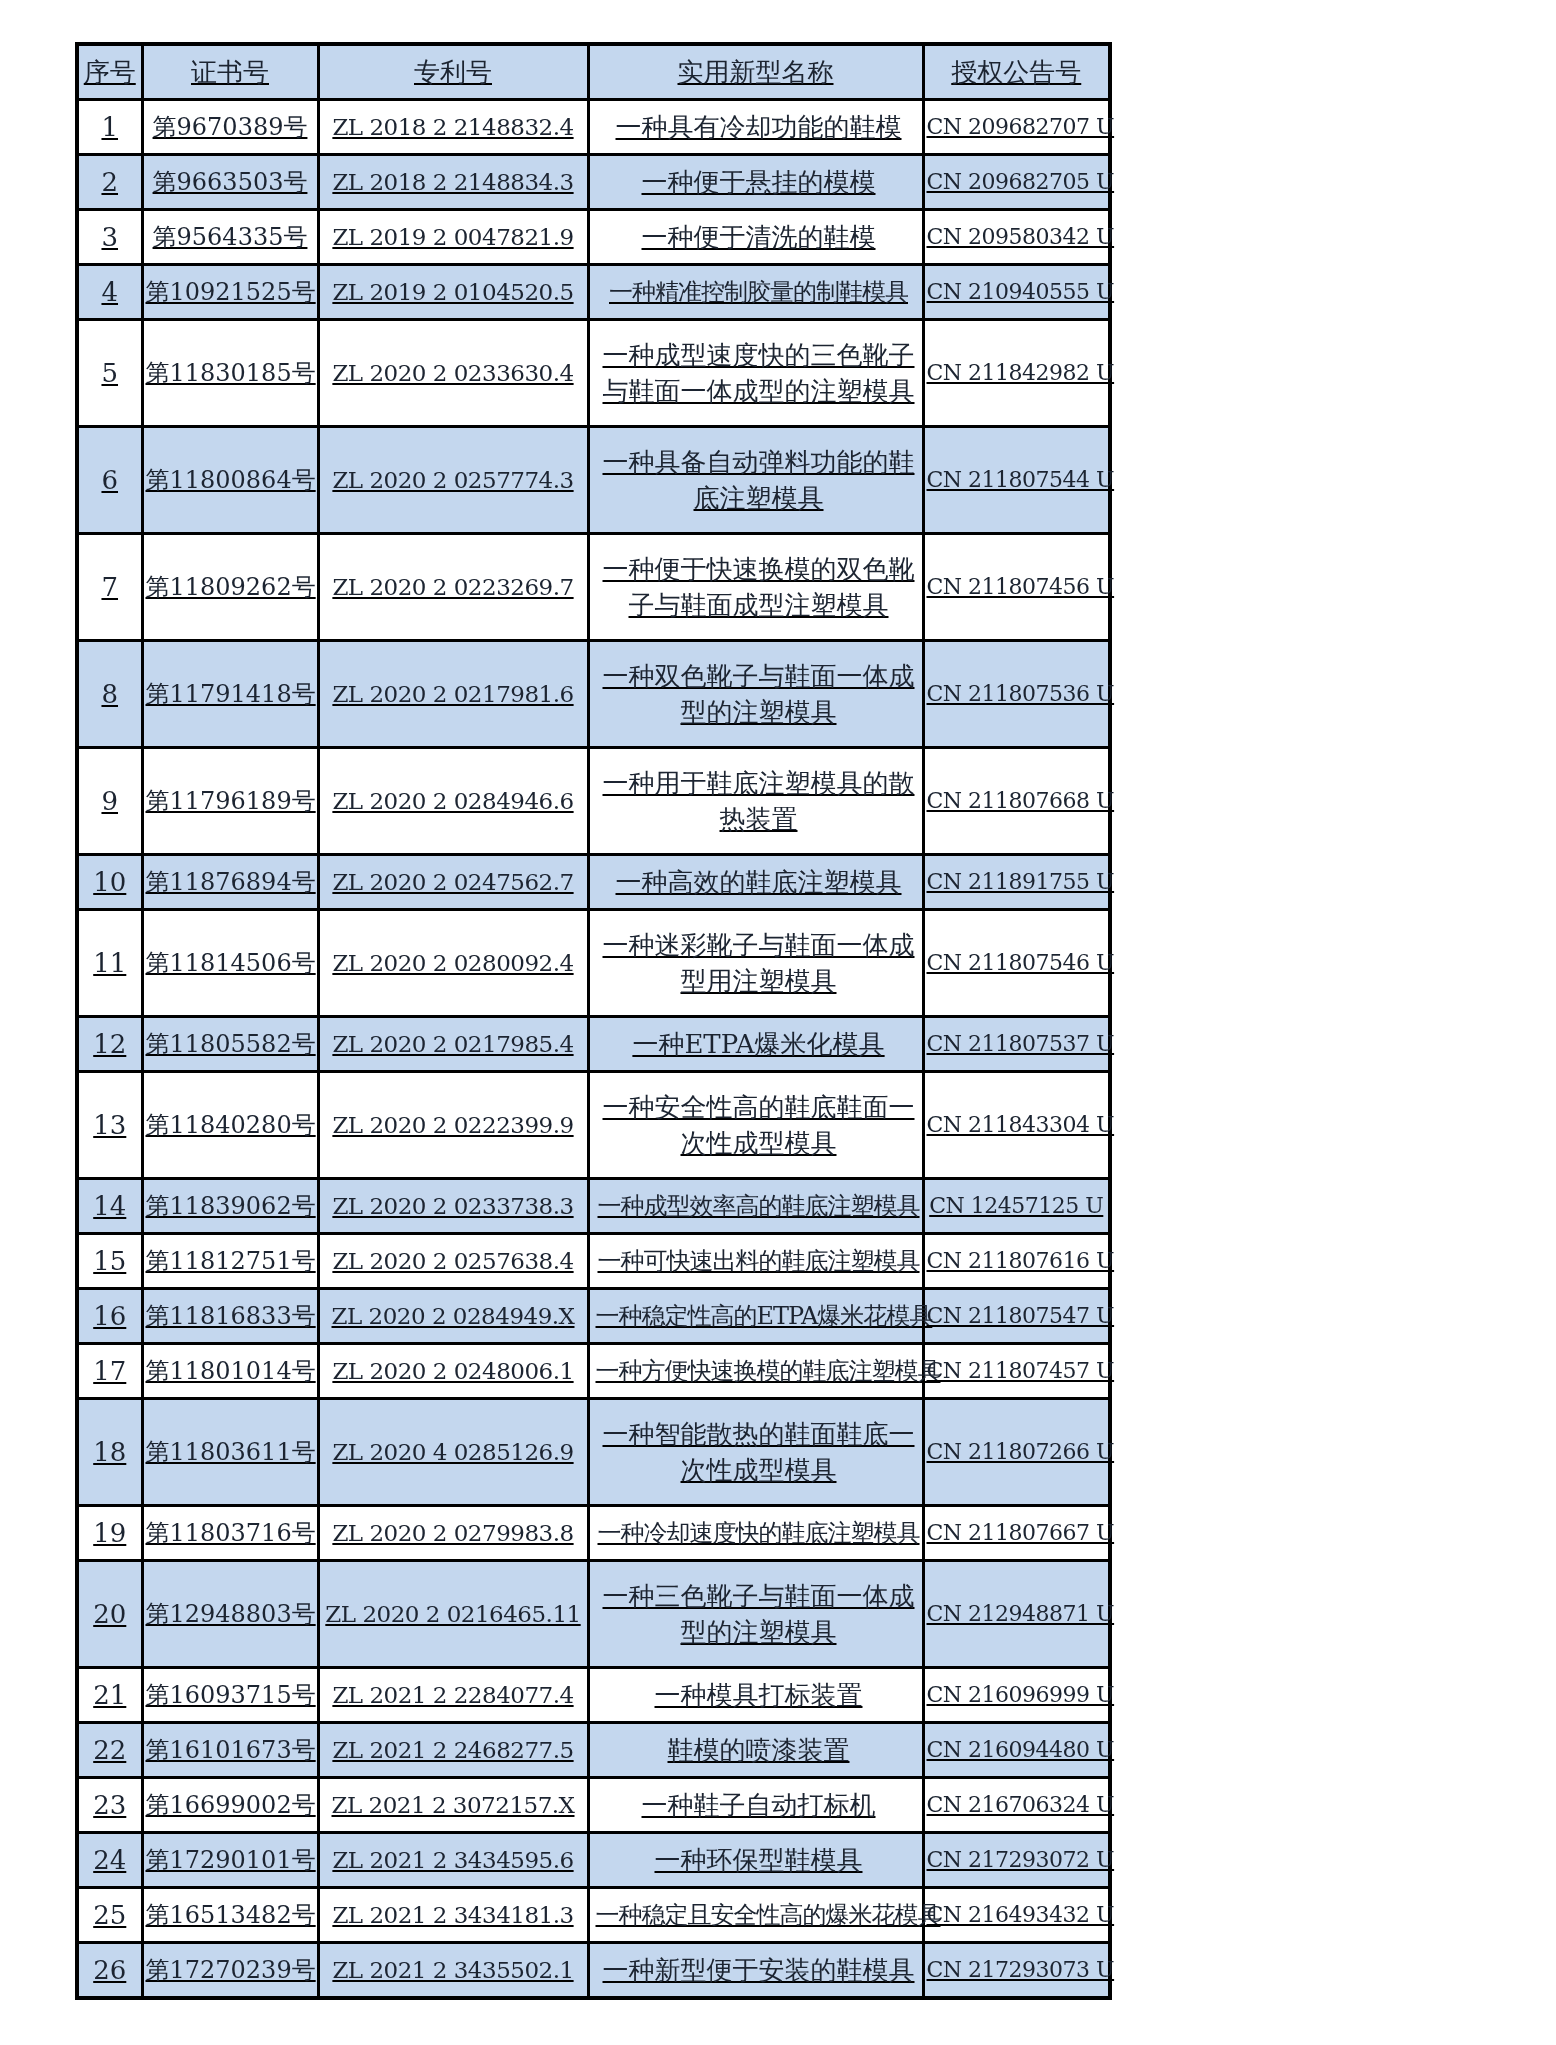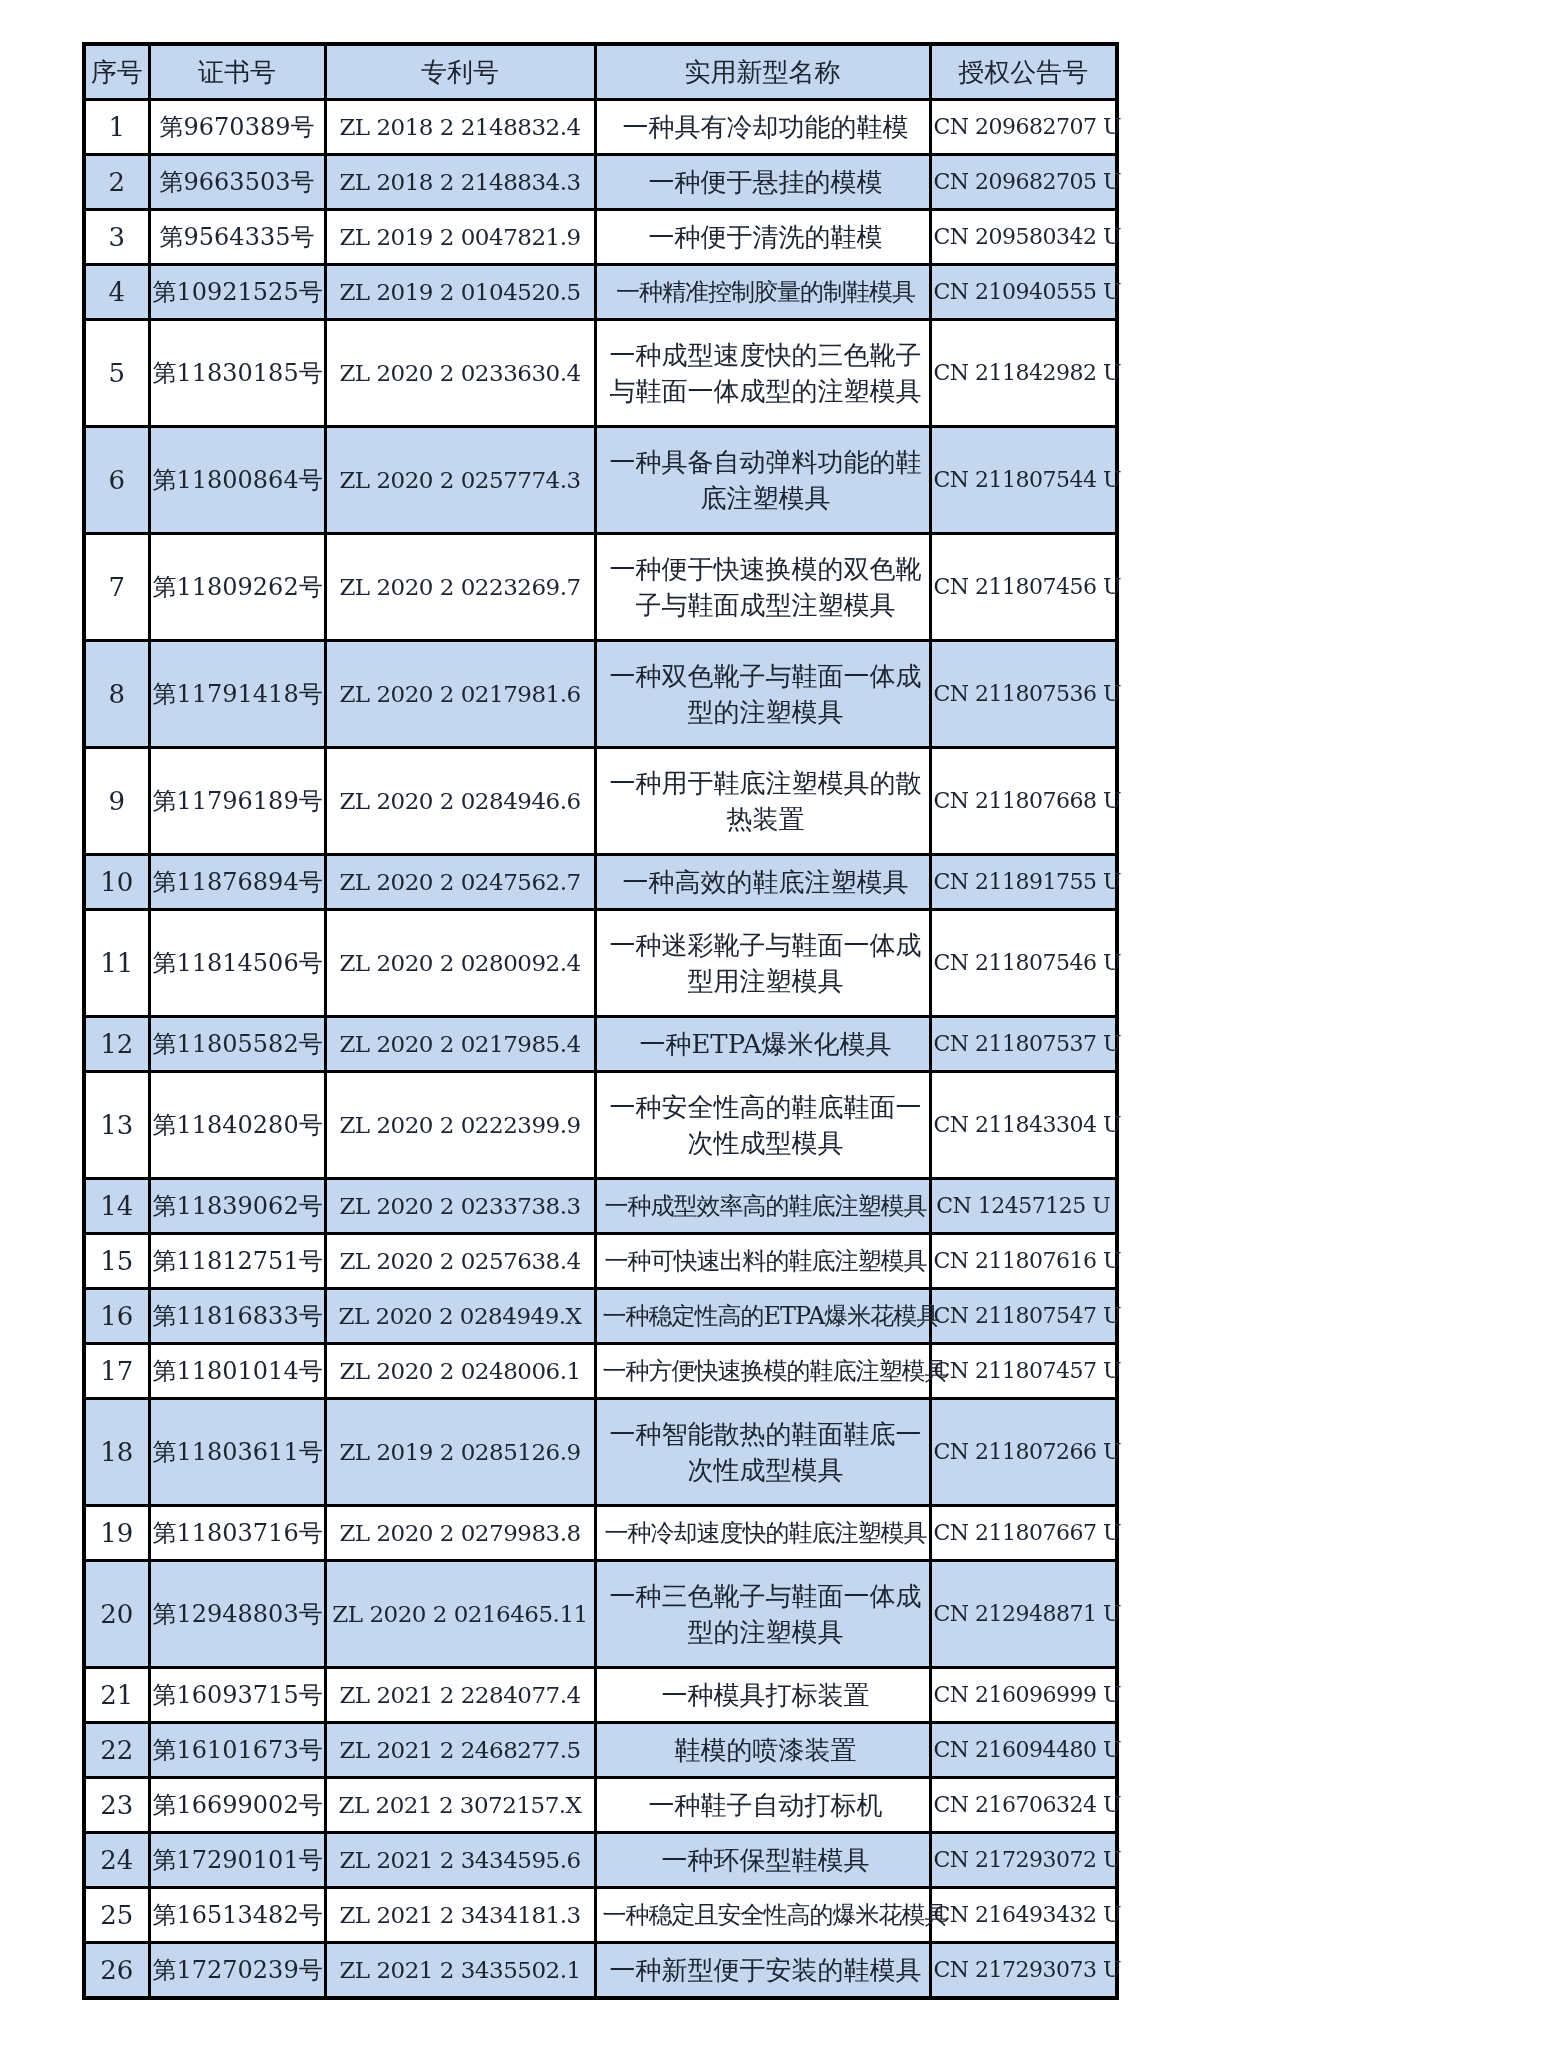--- a/index.html
+++ b/index.html
@@ -1,19 +1,19 @@
 <!DOCTYPE html>
 <html><head>
 <meta charset="utf-8">
 <style>
   html,body{margin:0;padding:0;background:#ffffff;}
   .page{position:relative;width:1556px;height:2045px;background:#ffffff;overflow:hidden;
         font-family:"DejaVu Serif","Liberation Serif",serif;}
-  table.patents{position:absolute;left:82px;top:42px;width:1033px;
-        border-collapse:collapse;table-layout:fixed;}
+  table.patents{position:absolute;left:75px;top:42px;width:1033px;
+        border-collapse:collapse;table-layout:fixed;text-decoration:underline;}
   table.patents{border:4px solid #000;}
   .patents th,.patents td{border:3px solid #000;text-align:center;vertical-align:middle;
         color:#1c2431;overflow:visible;}
   .patents th{background:#c4d7ee;font-weight:normal;font-size:26px;padding:9px 2px;line-height:34px;}
   .patents td{font-size:26px;line-height:36px;padding:8px 2px;background:#ffffff;}
   tr.blue td{background:#c4d7ee;}
   tr.multi td{padding-top:16px;padding-bottom:16px;}
   td.c-cert{font-size:24px;white-space:nowrap;}
   td.c-patent{font-size:23px;white-space:nowrap;letter-spacing:-0.5px;}
   td.c-pub{font-size:22px;white-space:nowrap;letter-spacing:-0.5px;text-align:center;}
@@ -157,21 +157,21 @@
         <tr class="white">
           <td class="c-index">17</td>
           <td class="c-cert">第11801014号</td>
           <td class="c-patent">ZL 2020 2 0248006.1</td>
           <td class="c-name squeeze">一种方便快速换模的鞋底注塑模具</td>
           <td class="c-pub">CN 211807457 U</td>
         </tr>
         <tr class="blue multi">
           <td class="c-index">18</td>
           <td class="c-cert">第11803611号</td>
-          <td class="c-patent">ZL 2019 2 0285126.9</td>
+          <td class="c-patent">ZL 2020 4 0285126.9</td>
           <td class="c-name">一种智能散热的鞋面鞋底一次性成型模具</td>
           <td class="c-pub">CN 211807266 U</td>
         </tr>
         <tr class="white">
           <td class="c-index">19</td>
           <td class="c-cert">第11803716号</td>
           <td class="c-patent">ZL 2020 2 0279983.8</td>
           <td class="c-name squeeze">一种冷却速度快的鞋底注塑模具</td>
           <td class="c-pub">CN 211807667 U</td>
         </tr>

